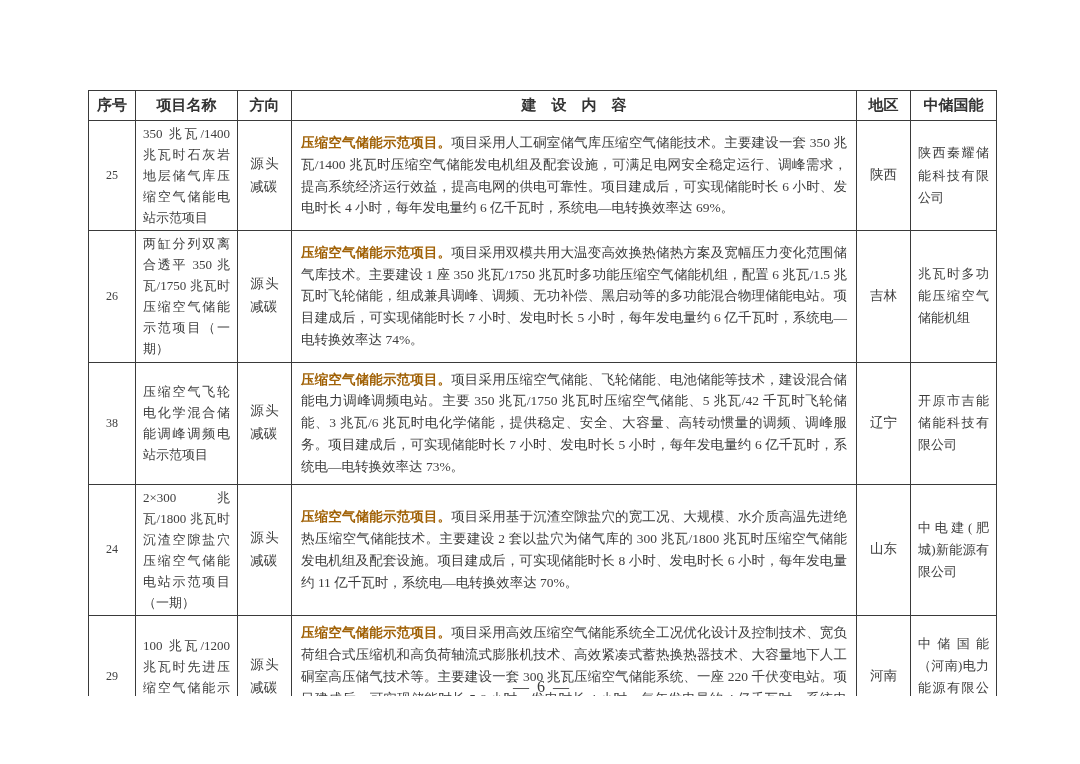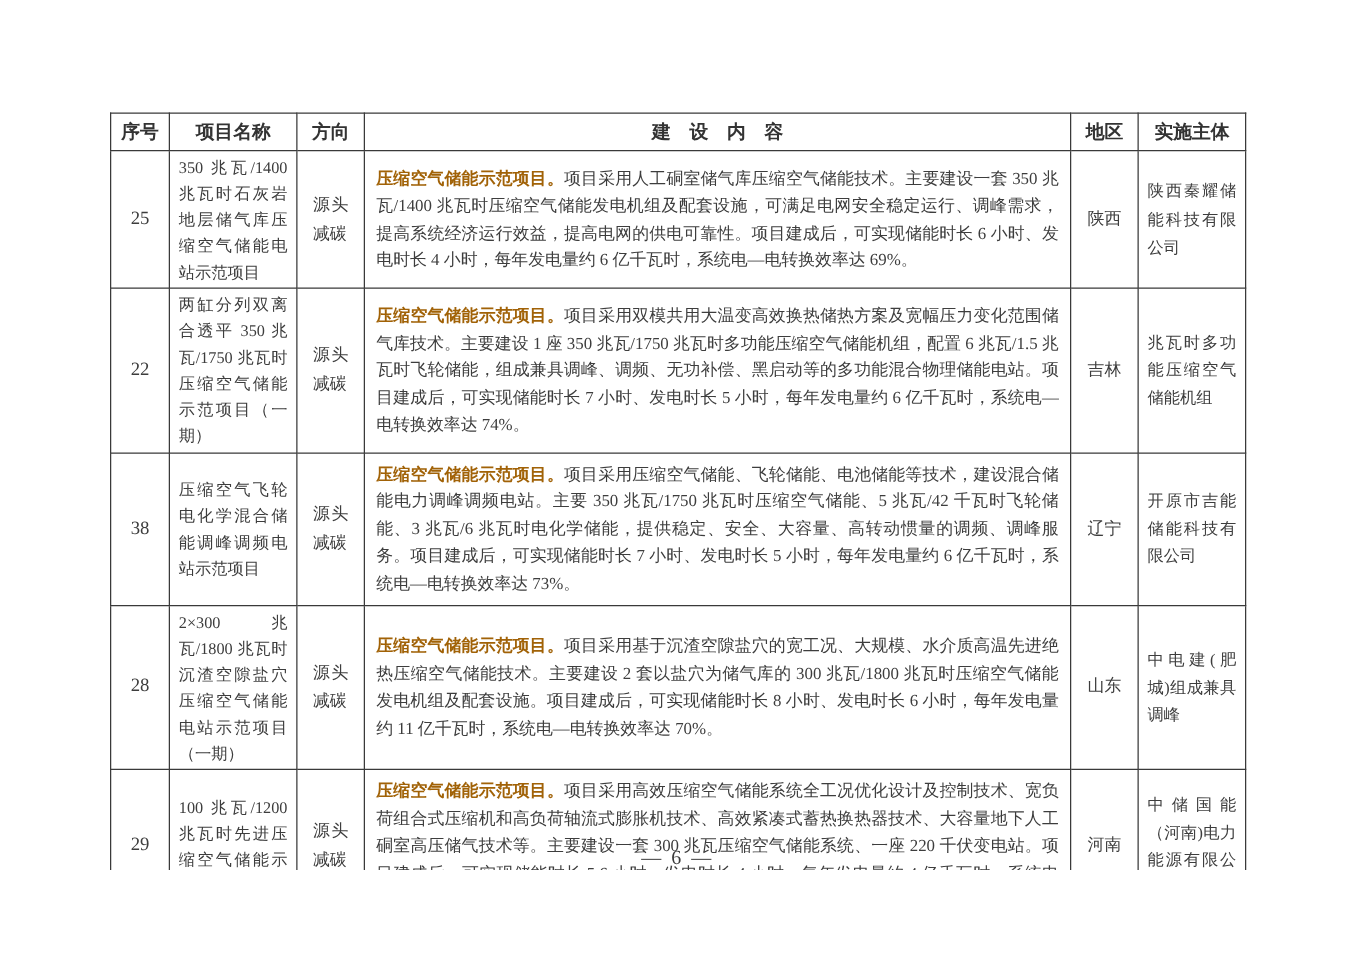--- a/index.html
+++ b/index.html
@@ -41,21 +41,21 @@
   }
   col.c-no      { width: 47px;  }
   col.c-name    { width: 102px; }
   col.c-dir     { width: 54px;  }
   col.c-content { width: 565px; }
   col.c-region  { width: 54px;  }
   col.c-entity  { width: 86px;  }
 
   td.cell-no {
     text-align: center;
-    font-size: 15px;
+    font-size: 12px;
   }
   td.cell-name {
     font-size: 13px;
     line-height: 1.62;
     text-align: justify;
     padding: 2px 7px;
   }
   td.cell-dir, td.cell-region {
     text-align: center;
     font-size: 13.5px;
@@ -111,39 +111,39 @@
         <col class="c-region">
         <col class="c-entity">
     </colgroup>
     <thead>
       <tr>
         <th>序号</th>
         <th>项目名称</th>
         <th>方向</th>
         <th>建　设　内　容</th>
         <th>地区</th>
-        <th>实施主体</th>
+        <th>中储国能</th>
       </tr>
     </thead>
     <tbody>
     <tr>
       <td class="cell-no">25</td>
       <td class="cell-name">350 兆瓦/1400 兆瓦时石灰岩地层储气库压缩空气储能电站示范项目</td>
       <td class="cell-dir">
         <span class="two-line">源头减碳</span>
       </td>
       <td class="cell-content">
         <span class="lead">压缩空气储能示范项目。</span><span>项目采用人工硐室储气库压缩空气储能技术。主要建设一套 350 兆瓦/1400 兆瓦时压缩空气储能发电机组及配套设施，可满足电网安全稳定运行、调峰需求，提高系统经济运行效益，提高电网的供电可靠性。项目建成后，可实现储能时长 6 小时、发电时长 4 小时，每年发电量约 6 亿千瓦时，系统电—电转换效率达 69%。</span>
       </td>
       <td class="cell-region">陕西</td>
       <td class="cell-entity">陕西秦耀储能科技有限公司</td>
     </tr>
 
     <tr>
-      <td class="cell-no">22</td>
+      <td class="cell-no">26</td>
       <td class="cell-name">两缸分列双离合透平 350 兆瓦/1750 兆瓦时压缩空气储能示范项目（一期）</td>
       <td class="cell-dir">
         <span class="two-line">源头减碳</span>
       </td>
       <td class="cell-content">
         <span class="lead">压缩空气储能示范项目。</span><span>项目采用双模共用大温变高效换热储热方案及宽幅压力变化范围储气库技术。主要建设 1 座 350 兆瓦/1750 兆瓦时多功能压缩空气储能机组，配置 6 兆瓦/1.5 兆瓦时飞轮储能，组成兼具调峰、调频、无功补偿、黑启动等的多功能混合物理储能电站。项目建成后，可实现储能时长 7 小时、发电时长 5 小时，每年发电量约 6 亿千瓦时，系统电—电转换效率达 74%。</span>
       </td>
       <td class="cell-region">吉林</td>
       <td class="cell-entity">兆瓦时多功能压缩空气储能机组</td>
     </tr>
@@ -155,30 +155,30 @@
         <span class="two-line">源头减碳</span>
       </td>
       <td class="cell-content">
         <span class="lead">压缩空气储能示范项目。</span><span>项目采用压缩空气储能、飞轮储能、电池储能等技术，建设混合储能电力调峰调频电站。主要 350 兆瓦/1750 兆瓦时压缩空气储能、5 兆瓦/42 千瓦时飞轮储能、3 兆瓦/6 兆瓦时电化学储能，提供稳定、安全、大容量、高转动惯量的调频、调峰服务。项目建成后，可实现储能时长 7 小时、发电时长 5 小时，每年发电量约 6 亿千瓦时，系统电—电转换效率达 73%。</span>
       </td>
       <td class="cell-region">辽宁</td>
       <td class="cell-entity">开原市吉能储能科技有限公司</td>
     </tr>
 
     <tr>
-      <td class="cell-no">28</td>
+      <td class="cell-no">24</td>
       <td class="cell-name">2×300 兆瓦/1800 兆瓦时沉渣空隙盐穴压缩空气储能电站示范项目（一期）</td>
       <td class="cell-dir">
         <span class="two-line">源头减碳</span>
       </td>
       <td class="cell-content">
         <span class="lead">压缩空气储能示范项目。</span><span>项目采用基于沉渣空隙盐穴的宽工况、大规模、水介质高温先进绝热压缩空气储能技术。主要建设 2 套以盐穴为储气库的 300 兆瓦/1800 兆瓦时压缩空气储能发电机组及配套设施。项目建成后，可实现储能时长 8 小时、发电时长 6 小时，每年发电量约 11 亿千瓦时，系统电—电转换效率达 70%。</span>
       </td>
       <td class="cell-region">山东</td>
-      <td class="cell-entity">中电建(肥城)组成兼具调峰</td>
+      <td class="cell-entity">中电建(肥城)新能源有限公司</td>
     </tr>
 
     <tr>
       <td class="cell-no">29</td>
       <td class="cell-name">100 兆瓦/1200 兆瓦时先进压缩空气储能示范项目</td>
       <td class="cell-dir">
         <span class="two-line">源头减碳</span>
       </td>
       <td class="cell-content">
         <span class="lead">压缩空气储能示范项目。</span><span>项目采用高效压缩空气储能系统全工况优化设计及控制技术、宽负荷组合式压缩机和高负荷轴流式膨胀机技术、高效紧凑式蓄热换热器技术、大容量地下人工硐室高压储气技术等。主要建设一套 300 兆瓦压缩空气储能系统、一座 220 千伏变电站。项目建成后，可实现储能时长 5.6 小时、发电时长 4 小时，每年发电量约 4 亿千瓦时，系统电—电转换效率达 72%。</span>

